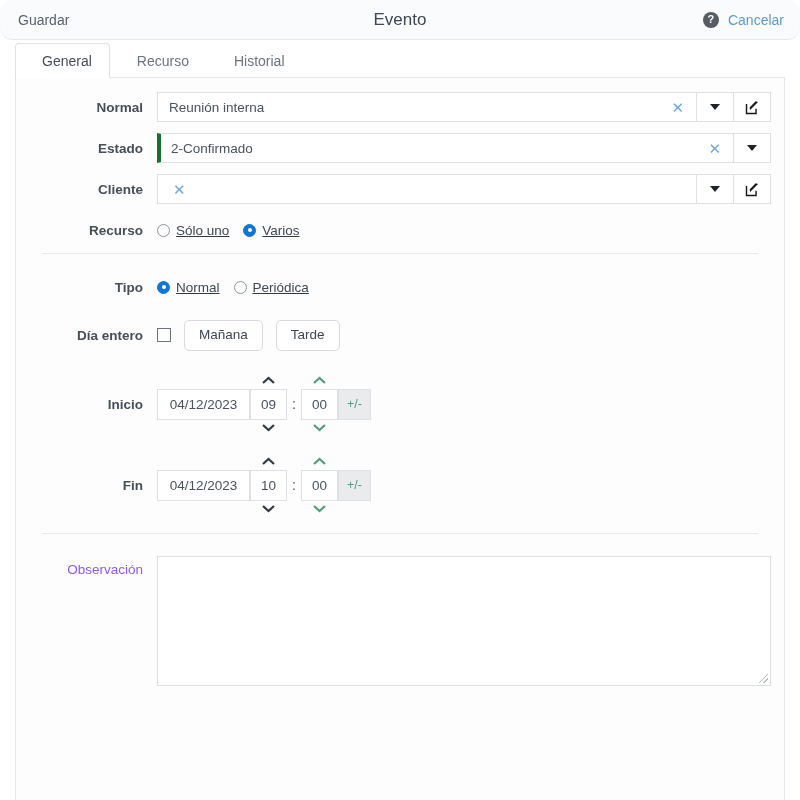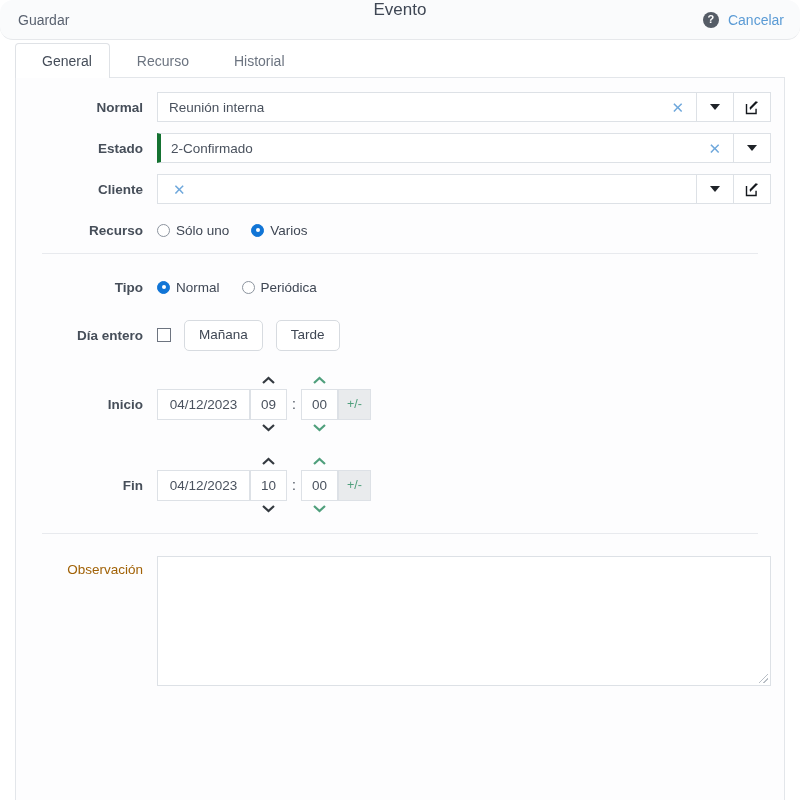--- a/index.html
+++ b/index.html
@@ -13,20 +13,21 @@
     color: #333a44;
   }
 
   
   .topbar {
     position: relative;
     height: 40px;
     background: #fafbfc;
     border-bottom: 1px solid #e6e8eb;
     display: flex;
+    align-items: center;
     border-radius: 13px;
   }
   .topbar-left {
     position: absolute; left: 18px; top: 50%; transform: translateY(-50%);
     color: #5a6270; font-size: 14px;
     cursor: pointer;
   }
   .topbar-title {
     width: 100%; text-align: center;
     font-size: 17px; color: #3f4754;
@@ -94,21 +95,21 @@
   }
   .lbl {
     width: 128px;
     text-align: right;
     padding-right: 14px;
     font-weight: bold;
     font-size: 13.5px;
     color: #464e59;
     flex: 0 0 128px;
   }
-  .lbl.light { font-weight: normal; color: #a16207; }
+  .lbl.light { font-weight: normal; color: #8b5cf6; }
 
   
   .combo {
     display: flex;
     align-items: stretch;
     height: 30px;
     width: 615px;
   }
   .combo .txt {
     flex: 1;
@@ -132,21 +133,21 @@
     border: 1px solid #dde1e6;
     border-left: none;
     background: #fff;
     display: flex; align-items: center; justify-content: center;
     cursor: pointer;
     color: #222;
   }
   .caret { width: 0; height: 0; border-left: 5px solid transparent; border-right: 5px solid transparent; border-top: 6px solid #1f2328; }
 
   
-  .radios { display: flex; align-items: flex-start; gap: 22px; }
+  .radios { display: flex; align-items: flex-start; gap: 14px; text-decoration: underline; }
   .radio-item { display: flex; align-items: center; gap: 6px; cursor: pointer; font-size: 13.5px; color: #3f4754; }
   .rd { width: 13px; height: 13px; border-radius: 50%; border: 1px solid #8c949e; background: #fff; display: inline-block; position: relative; flex: 0 0 13px; }
   .rd.on { border-color: #1175d6; background: #1175d6; }
   .rd.on::after { content: ""; position: absolute; left: 3.5px; top: 3.5px; width: 4px; height: 4px; border-radius: 50%; background: #fff; }
 
   .divider { height: 1px; background: #e8eaee; margin: 8px 13px 18px 13px; }
 
   
   .cbx { width: 14px; height: 14px; border: 1px solid #6d7480; background: #fff; display: inline-block; cursor: pointer; flex: 0 0 14px; }
 

